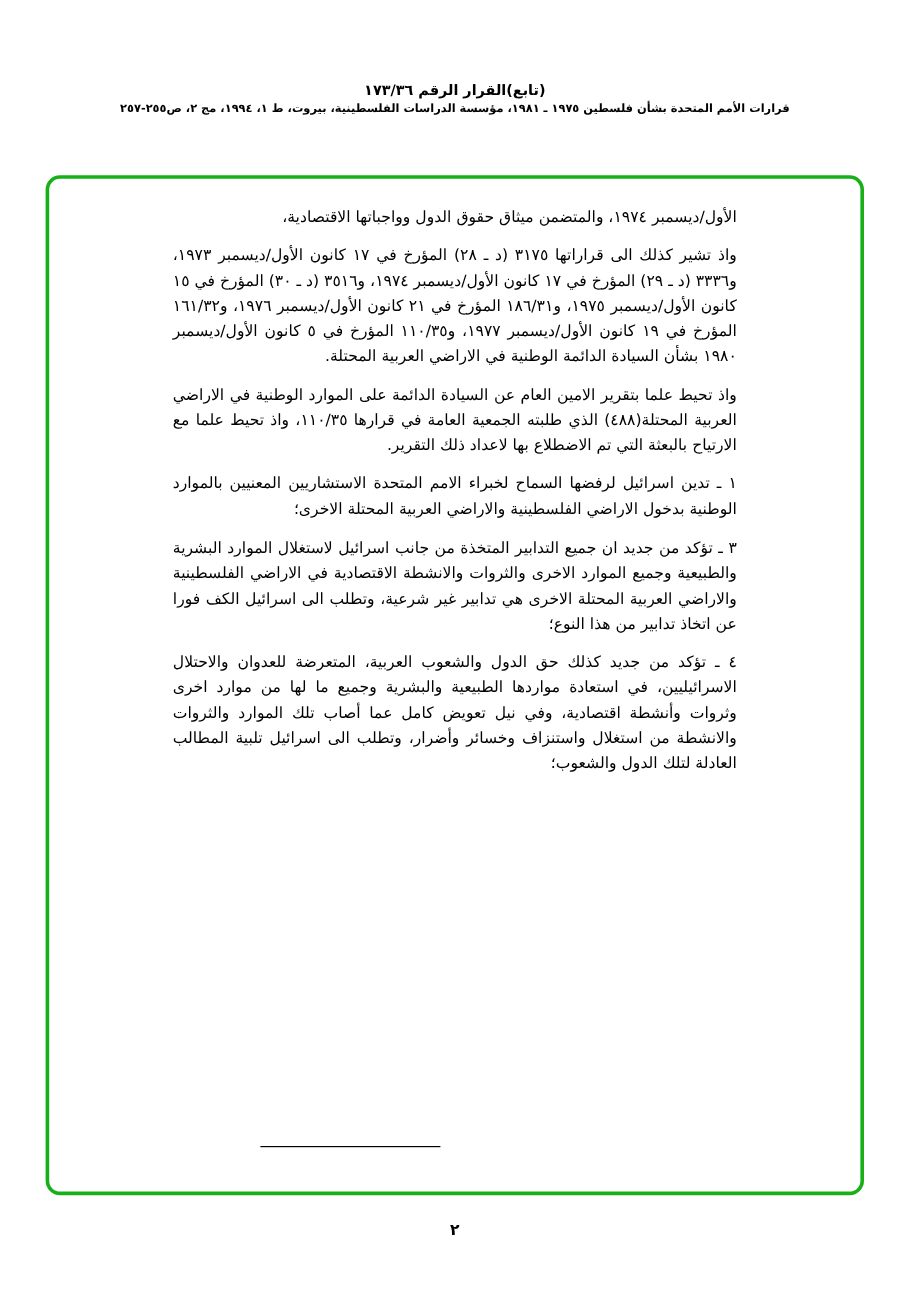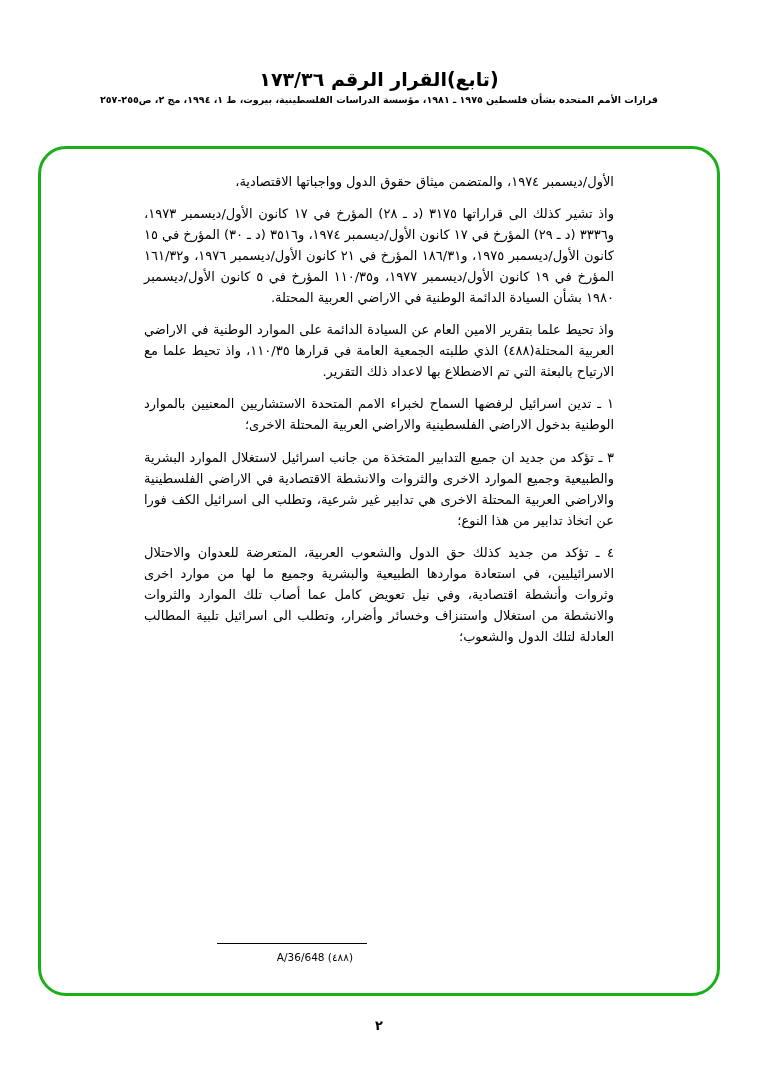--- a/index.html
+++ b/index.html
@@ -19,42 +19,42 @@
     position: absolute;
     inset: 0;
     background: #fff;
   }
   
   .header {
     text-align: center;
     padding-top: 68px;
   }
   .doc-title {
-    font-size: 19px;
+    font-size: 12px;
     font-weight: bold;
     letter-spacing: 0.2px;
     line-height: 1.2;
     direction: rtl;
   }
   .doc-subtitle {
     font-size: 9.5px;
     font-weight: bold;
     margin-top: 3px;
     line-height: 1.3;
     direction: rtl;
   }
   
   .frame {
     position: absolute;
     left: 38px;
     top: 146px;
     width: 682px;
     height: 850px;
     border: 3px solid #18b018;
-    border-radius: 28px;
+    border-radius: 12px;
     box-sizing: border-box;
     background: #fff;
   }
   .frame-inner {
     position: absolute;
     left: 0; right: 0;
     top: 22px;
     padding: 0 26px;
     box-sizing: border-box;
   }
@@ -139,19 +139,18 @@
 
         <p class="para">٣ ـ تؤكد من جديد ان جميع التدابير المتخذة من جانب اسرائيل لاستغلال الموارد البشرية والطبيعية وجميع الموارد الاخرى والثروات والانشطة الاقتصادية في الاراضي الفلسطينية والاراضي العربية المحتلة الاخرى هي تدابير غير شرعية، وتطلب الى اسرائيل الكف فورا عن اتخاذ تدابير من هذا النوع؛</p>
 
         <p class="para">٤ ـ تؤكد من جديد كذلك حق الدول والشعوب العربية، المتعرضة للعدوان والاحتلال الاسرائيليين، في استعادة مواردها الطبيعية والبشرية وجميع ما لها من موارد اخرى وثروات وأنشطة اقتصادية، وفي نيل تعويض كامل عما أصاب تلك الموارد والثروات والانشطة من استغلال واستنزاف وخسائر وأضرار، وتطلب الى اسرائيل تلبية المطالب العادلة لتلك الدول والشعوب؛</p>
 
       </div>
     </div>
 
     <div class="footnote-wrap">
       <div class="footnote-rule"></div>
-      <div class="footnote-text">A/36/648   (٤٨٨)</div>
     </div>
   </div>
 
   <div class="page-number">٢</div>
 
 </div>
 
 </body></html>

